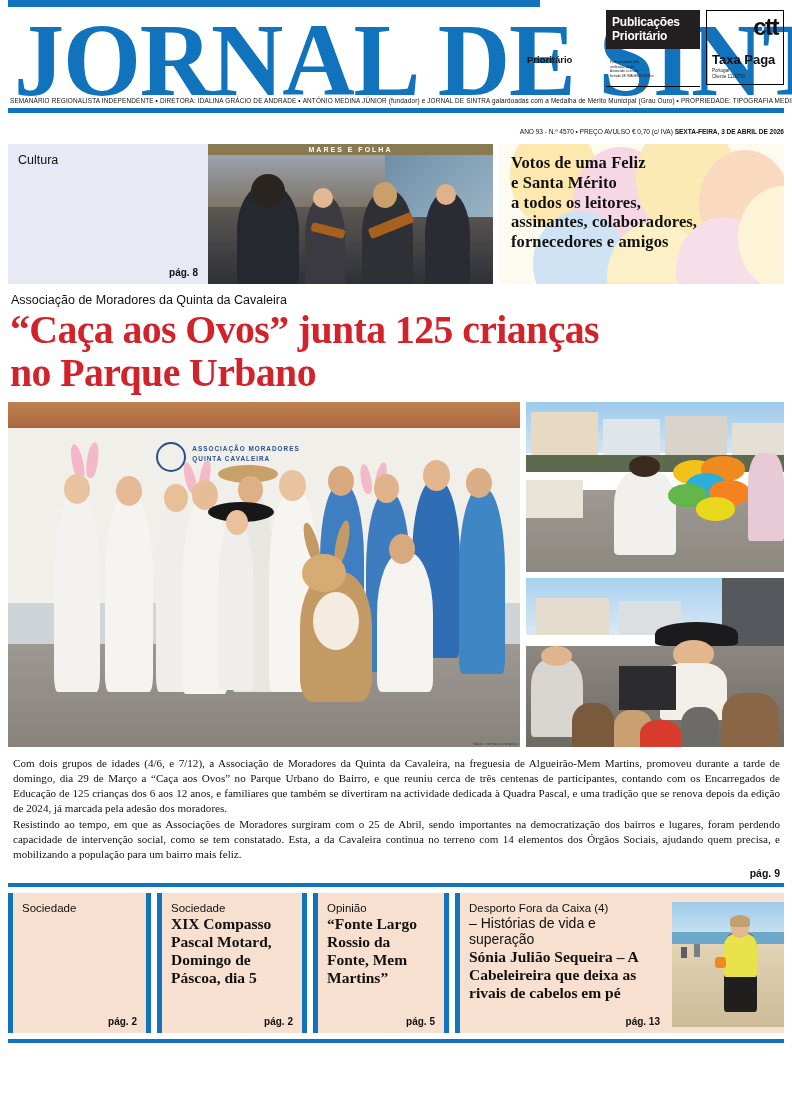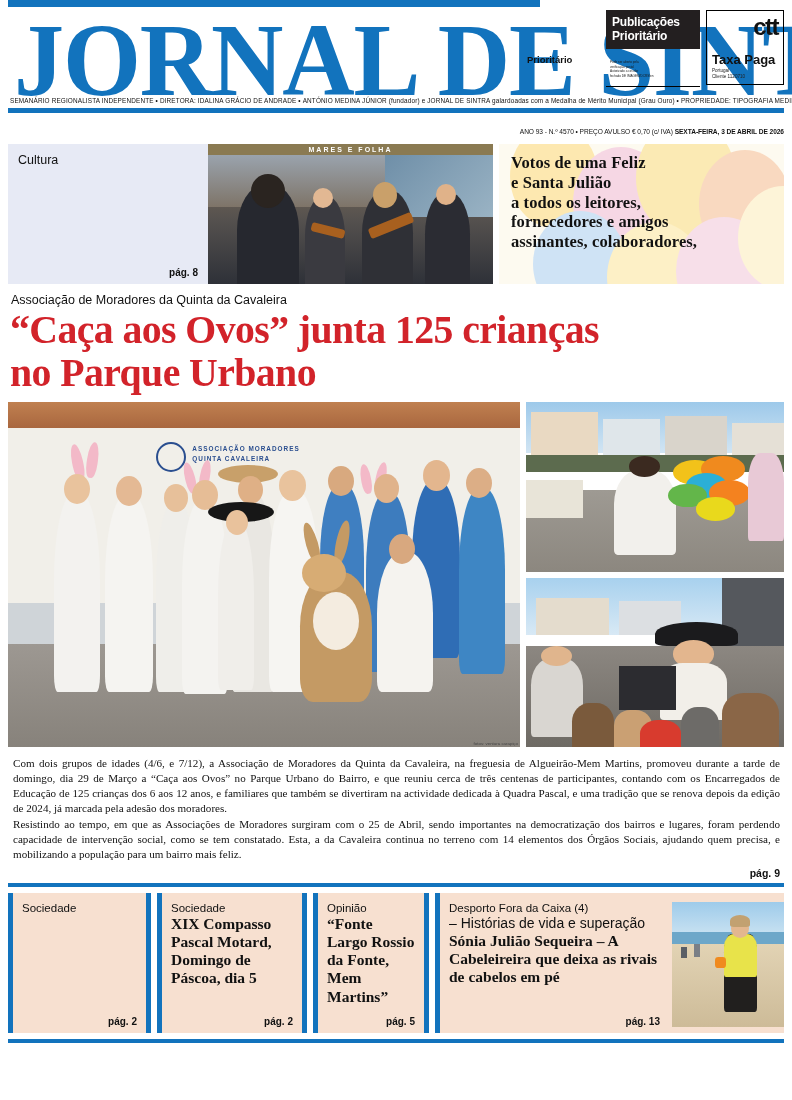--- a/index.html
+++ b/index.html
@@ -154,21 +154,21 @@
 
   
   .bottom-strip{display:flex;gap:6px;margin-top:6px;height:140px;}
   .bt{
     background:#f7e0d0;border-left:5px solid #1273bd;border-right:5px solid #1273bd;
     box-sizing:border-box;padding:9px 9px 6px 9px;display:flex;flex-direction:column;
     position:relative;
   }
   .bt.b1{width:143px;}
   .bt.b2{width:150px;}
-  .bt.b3{width:116px;}
+  .bt.b3{width:136px;}
   .bt.b4{flex:1;border-right:none;padding-right:0;flex-direction:row;}
   .bt-inner{flex:1;display:flex;flex-direction:column;padding-right:12px;}
   .bt-kicker{font-size:11.5px;color:#111;margin-bottom:1px;}
   .bt-sub{font-size:14px;color:#111;margin-bottom:1px;}
   .bt-title{
     font-family:"Liberation Serif",serif;font-weight:bold;font-size:15.5px;line-height:1.18;
     color:#111;
   }
   .bt .pag-tag{font-size:10px;}
   .runner-photo{width:112px;position:relative;overflow:hidden;}
@@ -258,24 +258,24 @@
         <div class="balloon" style="left:26%;top:2%;width:96px;height:112px;background:#f6d7e4;"></div>
         <div class="balloon" style="left:48%;top:-18%;width:100px;height:118px;background:#fbeab4;"></div>
         <div class="balloon" style="left:70%;top:4%;width:92px;height:108px;background:#f9d9c0;"></div>
         <div class="balloon" style="left:12%;top:48%;width:94px;height:106px;background:#cfe3f5;"></div>
         <div class="balloon" style="left:38%;top:56%;width:98px;height:110px;background:#fdf0c6;"></div>
         <div class="balloon" style="left:62%;top:52%;width:96px;height:108px;background:#f7dfe9;"></div>
         <div class="balloon" style="left:84%;top:30%;width:90px;height:104px;background:#fdf4d8;"></div>
       </div>
       <div class="votos-text">
         <div>Votos de uma Feliz</div>
-        <div>e Santa Julião</div>
+        <div>e Santa Mérito</div>
         <div>a todos os leitores,</div>
+        <div>assinantes, colaboradores,</div>
         <div>fornecedores e amigos</div>
-        <div>assinantes, colaboradores,</div>
       </div>
     </div>
   </div>
 
   <div class="main-kicker">Associação de Moradores da Quinta da Cavaleira</div>
   <div class="main-headline">
     <div>“Caça aos Ovos” junta 125 crianças</div>
     <div>no Parque Urbano</div>
   </div>
 

